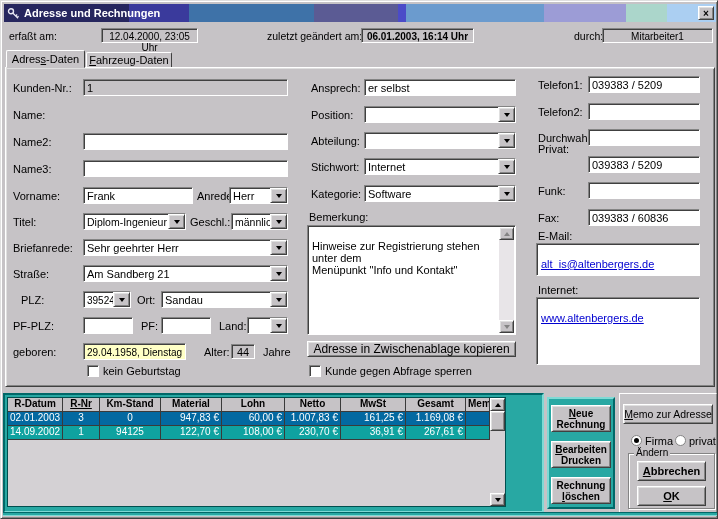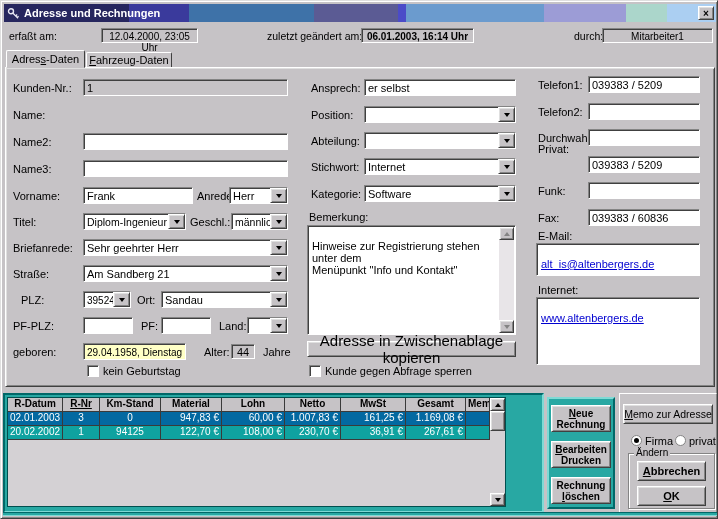--- a/index.html
+++ b/index.html
@@ -233,21 +233,21 @@
 
   <span class="lbl" style="left:308px;top:210px;">Bemerkung:</span>
   <div class="wbox" style="left:306px;top:224px;width:209px;height:110px;padding-right:20px;">
     <span style="white-space:pre-line;">Hinweise zur Registrierung stehen unter dem
 Menüpunkt "Info und Kontakt"</span>
     <span class="fsb">
       <span class="sbtn" style="top:0;"><span class="tri-up" style="border-bottom-color:#848484;"></span></span>
       <span class="sbtn" style="bottom:0;top:auto;"><span class="tri-down" style="border-top-color:#848484;"></span></span>
     </span>
   </div>
-  <button class="btn" style="left:306px;top:340px;width:209px;height:16px;font-size:15px;">Adresse in Zwischenablage kopieren</button>
+  <button class="btn" style="left:306px;top:340px;width:209px;height:16px;font-size:12px;">Adresse in Zwischenablage kopieren</button>
 
   <span class="cbx" style="left:308px;top:364px;"></span>
   <span class="lbl" style="left:324px;top:364px;">Kunde gegen Abfrage sperren</span>
 
   <span class="lbl" style="left:537px;top:78px;">Telefon1:</span>
   <input class="field" style="left: 587px; top: 75px; width: 112px;" value="039383 / 5209">
   <span class="lbl" style="left:537px;top:105px;">Telefon2:</span>
   <input class="field" style="left: 587px; top: 102px; width: 112px;" value="">
   <span class="lbl" style="left:537px;top:131px;">Durchwahl:</span>
   <input class="field" style="left: 587px; top: 128px; width: 112px;" value="">
@@ -286,21 +286,21 @@
           <div class="cell" style="width: 37px; text-align: center;">3</div>
           <div class="cell" style="width: 61px; text-align: center;">0</div>
           <div class="cell" style="width: 61px; text-align: right;">947,83 €</div>
           <div class="cell" style="width: 63px; text-align: right;">60,00 €</div>
           <div class="cell" style="width: 56px; text-align: right;">1.007,83 €</div>
           <div class="cell" style="width: 65px; text-align: right;">161,25 €</div>
           <div class="cell" style="width: 60px; text-align: right;">1.169,08 €</div>
           <div class="cell" style="width: 24px; text-align: left;"></div>
         </div>
         <div class="grid-row" style="background: rgb(15, 162, 160);">
-          <div class="cell" style="width: 55px; text-align: center;">20.02.2002</div>
+          <div class="cell" style="width: 55px; text-align: center;">14.09.2002</div>
           <div class="cell" style="width: 37px; text-align: center;">1</div>
           <div class="cell" style="width: 61px; text-align: center;">94125</div>
           <div class="cell" style="width: 61px; text-align: right;">122,70 €</div>
           <div class="cell" style="width: 63px; text-align: right;">108,00 €</div>
           <div class="cell" style="width: 56px; text-align: right;">230,70 €</div>
           <div class="cell" style="width: 65px; text-align: right;">36,91 €</div>
           <div class="cell" style="width: 60px; text-align: right;">267,61 €</div>
           <div class="cell" style="width: 24px; text-align: left;"></div>
         </div>
       </div>

